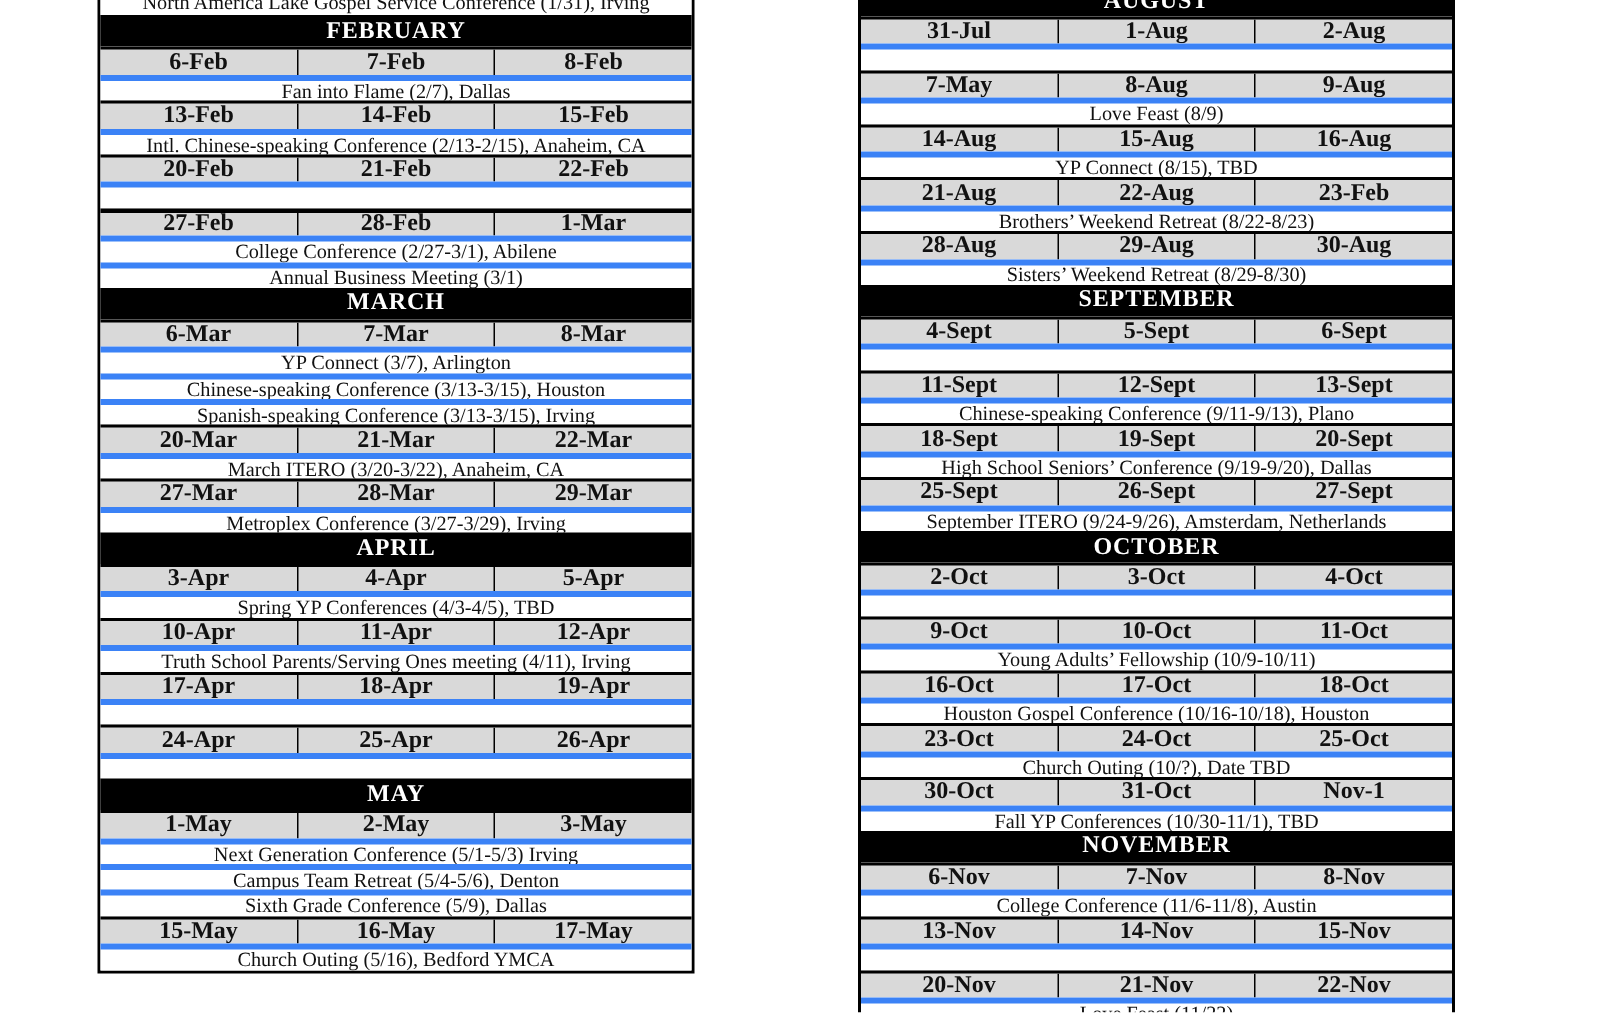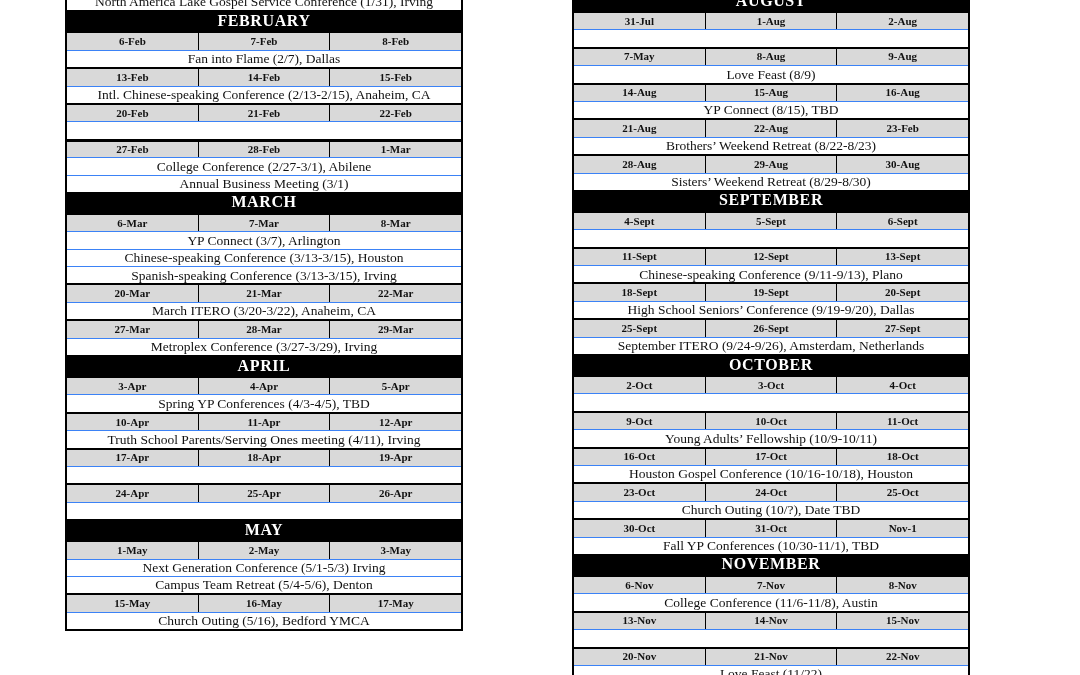--- a/index.html
+++ b/index.html
@@ -43,29 +43,29 @@
     background: #000000;
     color: #ffffff;
     font-weight: bold;
     font-size: 16px;
     letter-spacing: 0.6px;
   }
   .row.days {
     height: 18.4px;
     background: #d9d9d9;
     font-weight: bold;
-    font-size: 11px;
+    font-size: 16px;
     border-top: 2px solid #000000;
     padding: 0;
   }
   .row.event, .row.empty {
     height: 17.4px;
     background: #ffffff;
     font-size: 13.5px;
-    border-top: 1px solid #3b82f6;
+    border-top: 4px solid #3b82f6;
   }
   .row.thick-top { border-top: 3.5px solid #000000; }
   .row:first-child { border-top: none; }
 
   .day-cell {
     flex: 1 1 0;
     height: 100%;
     display: flex;
     align-items: center;
     justify-content: center;
@@ -153,20 +153,21 @@
       </div>
       <div class="row empty"></div>
       <div class="row month">MAY</div>
       <div class="row days">
         <div class="day-cell">1-May</div>
         <div class="day-cell">2-May</div>
         <div class="day-cell">3-May</div>
       </div>
       <div class="row event">Next Generation Conference (5/1-5/3) Irving</div>
       <div class="row event">Campus Team Retreat (5/4-5/6), Denton</div>
+      <div class="row event">Sixth Grade Conference (5/9), Dallas</div>
       <div class="row days">
         <div class="day-cell">15-May</div>
         <div class="day-cell">16-May</div>
         <div class="day-cell">17-May</div>
       </div>
       <div class="row event">Church Outing (5/16), Bedford YMCA</div>
     </div>
   <div id="right-table" class="cal-table">
       <div class="row month">AUGUST</div>
       <div class="row days">

